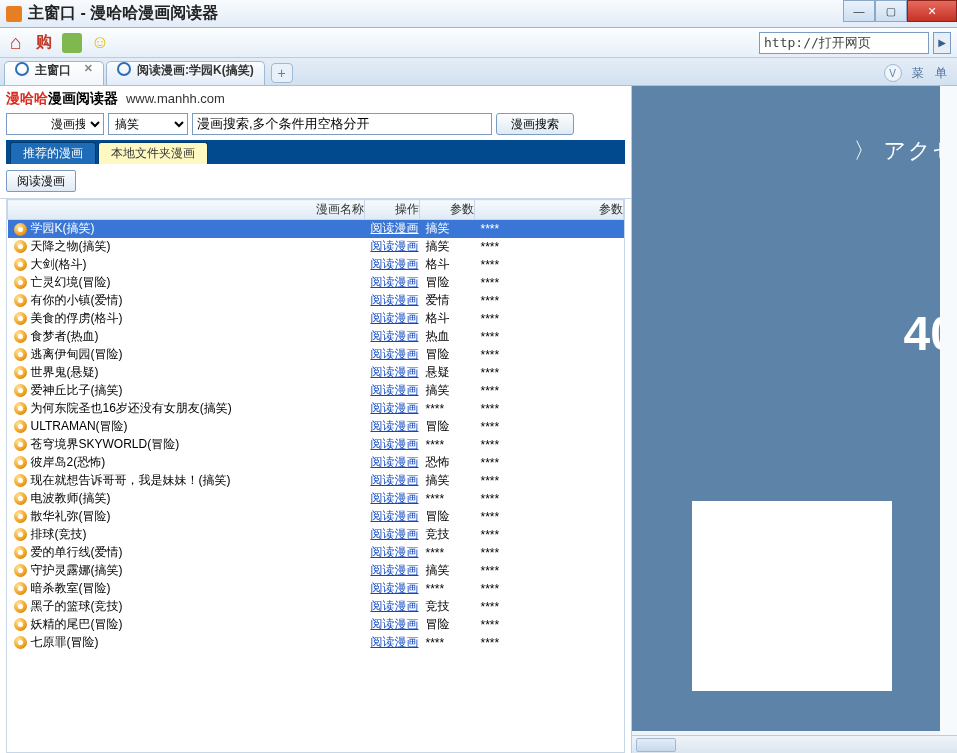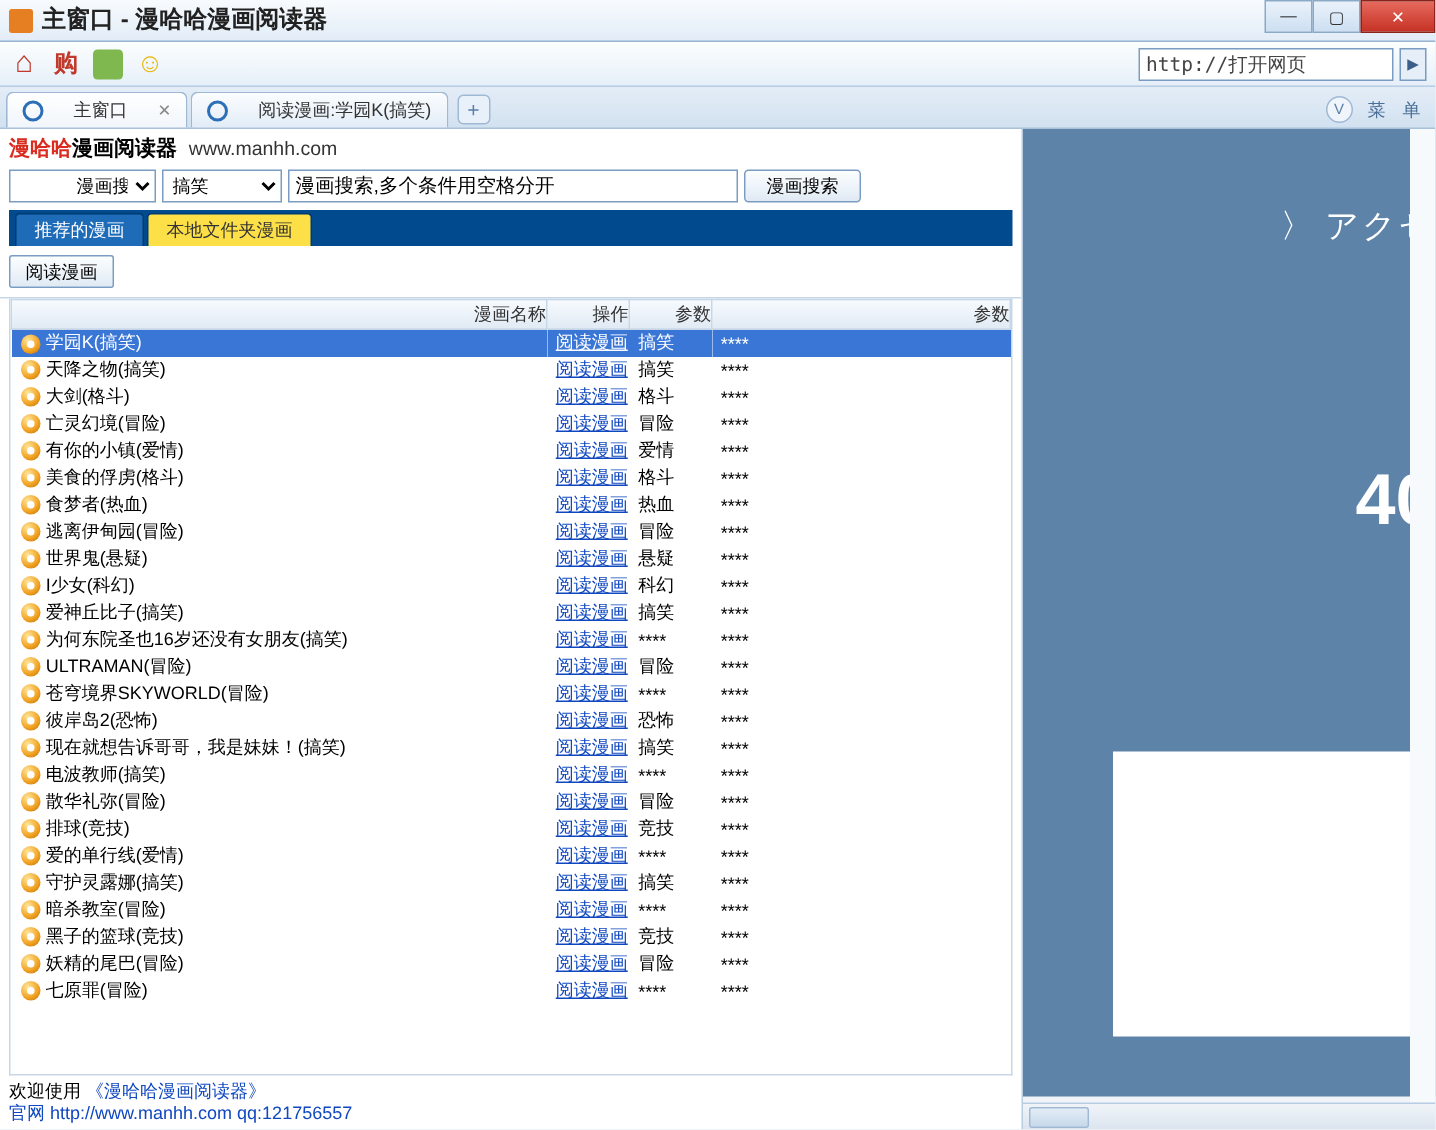--- a/index.html
+++ b/index.html
@@ -15,53 +15,53 @@
 
 
 .toolbar { height: 30px; background: linear-gradient(#fcfeff,#e6eff8); border-bottom: 1px solid #b8cde3; display:flex; align-items:center; padding: 0 6px; gap: 8px; }
 .tool-ico { width: 20px; height: 20px; display:flex; align-items:center; justify-content:center; font-size:16px; cursor:pointer; }
 .url-area { margin-left:auto; display:flex; align-items:center; gap:4px;border-radius:11px; }
 .url-input { width: 170px; height:22px; border:1px solid #7a9cc2; padding:0 4px; font-family: monospace; font-size:13px; color:#444; }
 .url-go { width:18px; height:22px; border:1px solid #7a9cc2; background:#e6eff8; display:flex; align-items:center; justify-content:center; color:#3a5f8a; font-size:10px; cursor:pointer;}
 
 
 .tabsrow { height: 28px; background: linear-gradient(#e4edf7,#d2e1f0); border-bottom:1px solid #aac1da; display:flex; align-items:flex-end; padding-left:4px; gap:2px; position:relative;}
-.tab { height:24px; border:1px solid #9fb9d5; border-bottom:none; border-radius:5px 5px 0 0; background:linear-gradient(#fbfdff,#e2ecf7); display:flex; align-items:center; padding:0 10px; gap:20px; font-size:12px; color:#333; cursor:pointer; min-width:100px;}
+.tab { height:24px; border:1px solid #9fb9d5; border-bottom:none; border-radius:5px 5px 0 0; background:linear-gradient(#fbfdff,#e2ecf7); display:flex; align-items:flex-start; padding:0 10px; gap:6px; font-size:12px; color:#333; cursor:pointer; min-width:100px;font-weight:bold;}
 .tab.active { background:linear-gradient(#ffffff,#f1f6fb); }
 .tab .ie-ico { width:14px; height:14px; border:2px solid #2c6fb7; border-radius:50%; position:relative; display:inline-block; }
 .tab .close-x { margin-left:auto; color:#888; font-size:11px; }
 .newtab { width:22px; height:20px; border:1px solid #9fb9d5; border-radius:4px; background:#e8f0f9; display:flex; align-items:center; justify-content:center; color:#5a7fa8; margin-left:4px; margin-bottom:2px; font-size:14px; cursor:pointer;}
 .tabsrow .right-side { position:absolute; right:6px; bottom:3px; display:flex; align-items:center; gap:10px; }
 .vcircle { width:18px; height:18px; border-radius:50%; border:1px solid #9fb9d5; background:#f0f5fb; display:flex; align-items:center; justify-content:center; font-size:10px; color:#5a7fa8; cursor:pointer;}
 .menu-link { color:#4a6f99; font-size:12px; cursor:pointer; letter-spacing:4px; }
 
 
 .content { display:flex; height: calc(100% - 28px - 30px - 28px); }
-.left-pane { width: 682px; background:#fff; border-right:1px solid #b8cde3; display:flex; flex-direction:column; overflow:hidden;}
+.left-pane { width: 632px; background:#fff; border-right:1px solid #b8cde3; display:flex; flex-direction:column; overflow:hidden;}
 .right-pane { flex:1; background:#f0f4f8; position:relative; overflow:hidden;}
 
 
 .app-header { padding:4px 6px 2px; }
 .brand { font-size:14px; }
 .brand .red { color:#d92b1f; font-weight:bold; }
 .brand .blk { color:#000; font-weight:bold; }
 .brand .url { color:#333; font-size:13px; margin-left:4px; }
 
 .searchrow { display:flex; align-items:center; gap:4px; padding:3px 6px; }
 .dropdown { height:22px; border:1px solid #7a9cc2; background:#fff; font-size:12px; padding:0 2px; }
 .dropdown.first { width: 98px; padding-left: 40px; }
 .dropdown.second { width: 80px; }
 .searchtext { height:22px; width: 300px; border:1px solid #7a9cc2; padding:0 4px; font-size:13px; }
 .searchbtn { height:22px; padding:0 14px; border:1px solid #7a9cc2; background:linear-gradient(#fcfeff,#e0eaf4); border-radius:3px; font-size:12px; cursor:pointer;}
 
 
 .innertabs { height:24px; background:#004a8d; display:flex; align-items:flex-end; padding-left:4px; margin:2px 6px 0;}
 .innertab { height:22px; padding:0 12px; border:1px solid #003a70; border-bottom:none; border-radius:3px 3px 0 0; display:flex; align-items:center; font-size:12px; cursor:pointer; margin-right:2px;}
 .innertab.active { background:#1e6bb8; color:#fff; }
-.innertab.inactive { background:#fde047; color:#333; }
+.innertab.inactive { background:#fef9c3; color:#333; }
 
 .readbtn-row { padding:6px; border-bottom:1px solid #c7d7e8;}
 .readbtn { height:22px; padding:0 10px; border:1px solid #7a9cc2; background:linear-gradient(#fcfeff,#e0eaf4); border-radius:2px; font-size:12px; cursor:pointer;}
 
 
 .tbl-wrap { flex:1; overflow-y:auto; margin:0 6px; border:1px solid #c7d7e8; border-top:none; position:relative;}
 .tbl-scroll-inner { position:absolute; inset:0; overflow-y:scroll; }
 table { width:100%; border-collapse:collapse; table-layout:fixed; }
 thead th { background:linear-gradient(#f6fafe,#e0eaf4); border:1px solid #c7d7e8; height:20px; font-weight:normal; font-size:12px; text-align:right; padding-left:6px; color:#333;}
 tbody td { height:18px; font-size:12px; padding-left:6px; border-bottom:0; white-space:nowrap; overflow:hidden; }
@@ -229,26 +229,20 @@
                 <td>冒险</td>
                 <td>****</td>
               </tr>
               <tr>
                 <td><span class="disc-ico"></span><span>世界鬼(悬疑)</span></td>
                 <td><span class="linkcell">阅读漫画</span></td>
                 <td>悬疑</td>
                 <td>****</td>
               </tr>
               <tr>
-                <td><span class="disc-ico"></span><span>I少女(科幻)</span></td>
-                <td><span class="linkcell">阅读漫画</span></td>
-                <td>科幻</td>
-                <td>****</td>
-              </tr>
-              <tr>
                 <td><span class="disc-ico"></span><span>爱神丘比子(搞笑)</span></td>
                 <td><span class="linkcell">阅读漫画</span></td>
                 <td>搞笑</td>
                 <td>****</td>
               </tr>
               <tr>
                 <td><span class="disc-ico"></span><span>为何东院圣也16岁还没有女朋友(搞笑)</span></td>
                 <td><span class="linkcell">阅读漫画</span></td>
                 <td>****</td>
                 <td>****</td>
@@ -329,24 +323,20 @@
                 <td><span class="disc-ico"></span><span>七原罪(冒险)</span></td>
                 <td><span class="linkcell">阅读漫画</span></td>
                 <td>****</td>
                 <td>****</td>
               </tr>
             </tbody>
       </table>
       </div>
     </div>
 
-    <div class="footer">
-      <div><span>欢迎使用 </span><span class="blue">《漫哈哈漫画阅读器》</span></div>
-      <div><span class="blue">官网 </span><span class="blue">http://www.manhh.com qq:121756557</span></div>
-    </div>
   </div>
 
   <div class="right-pane">
     <div class="ad-panel">
       <div class="ad-access"><span class="chev">〉</span><span>アクセ</span></div>
       <div class="big40">40</div>
       <div class="whitebox"></div>
     </div>
     <div class="right-vscroll"></div>
     <div class="right-scroll">

